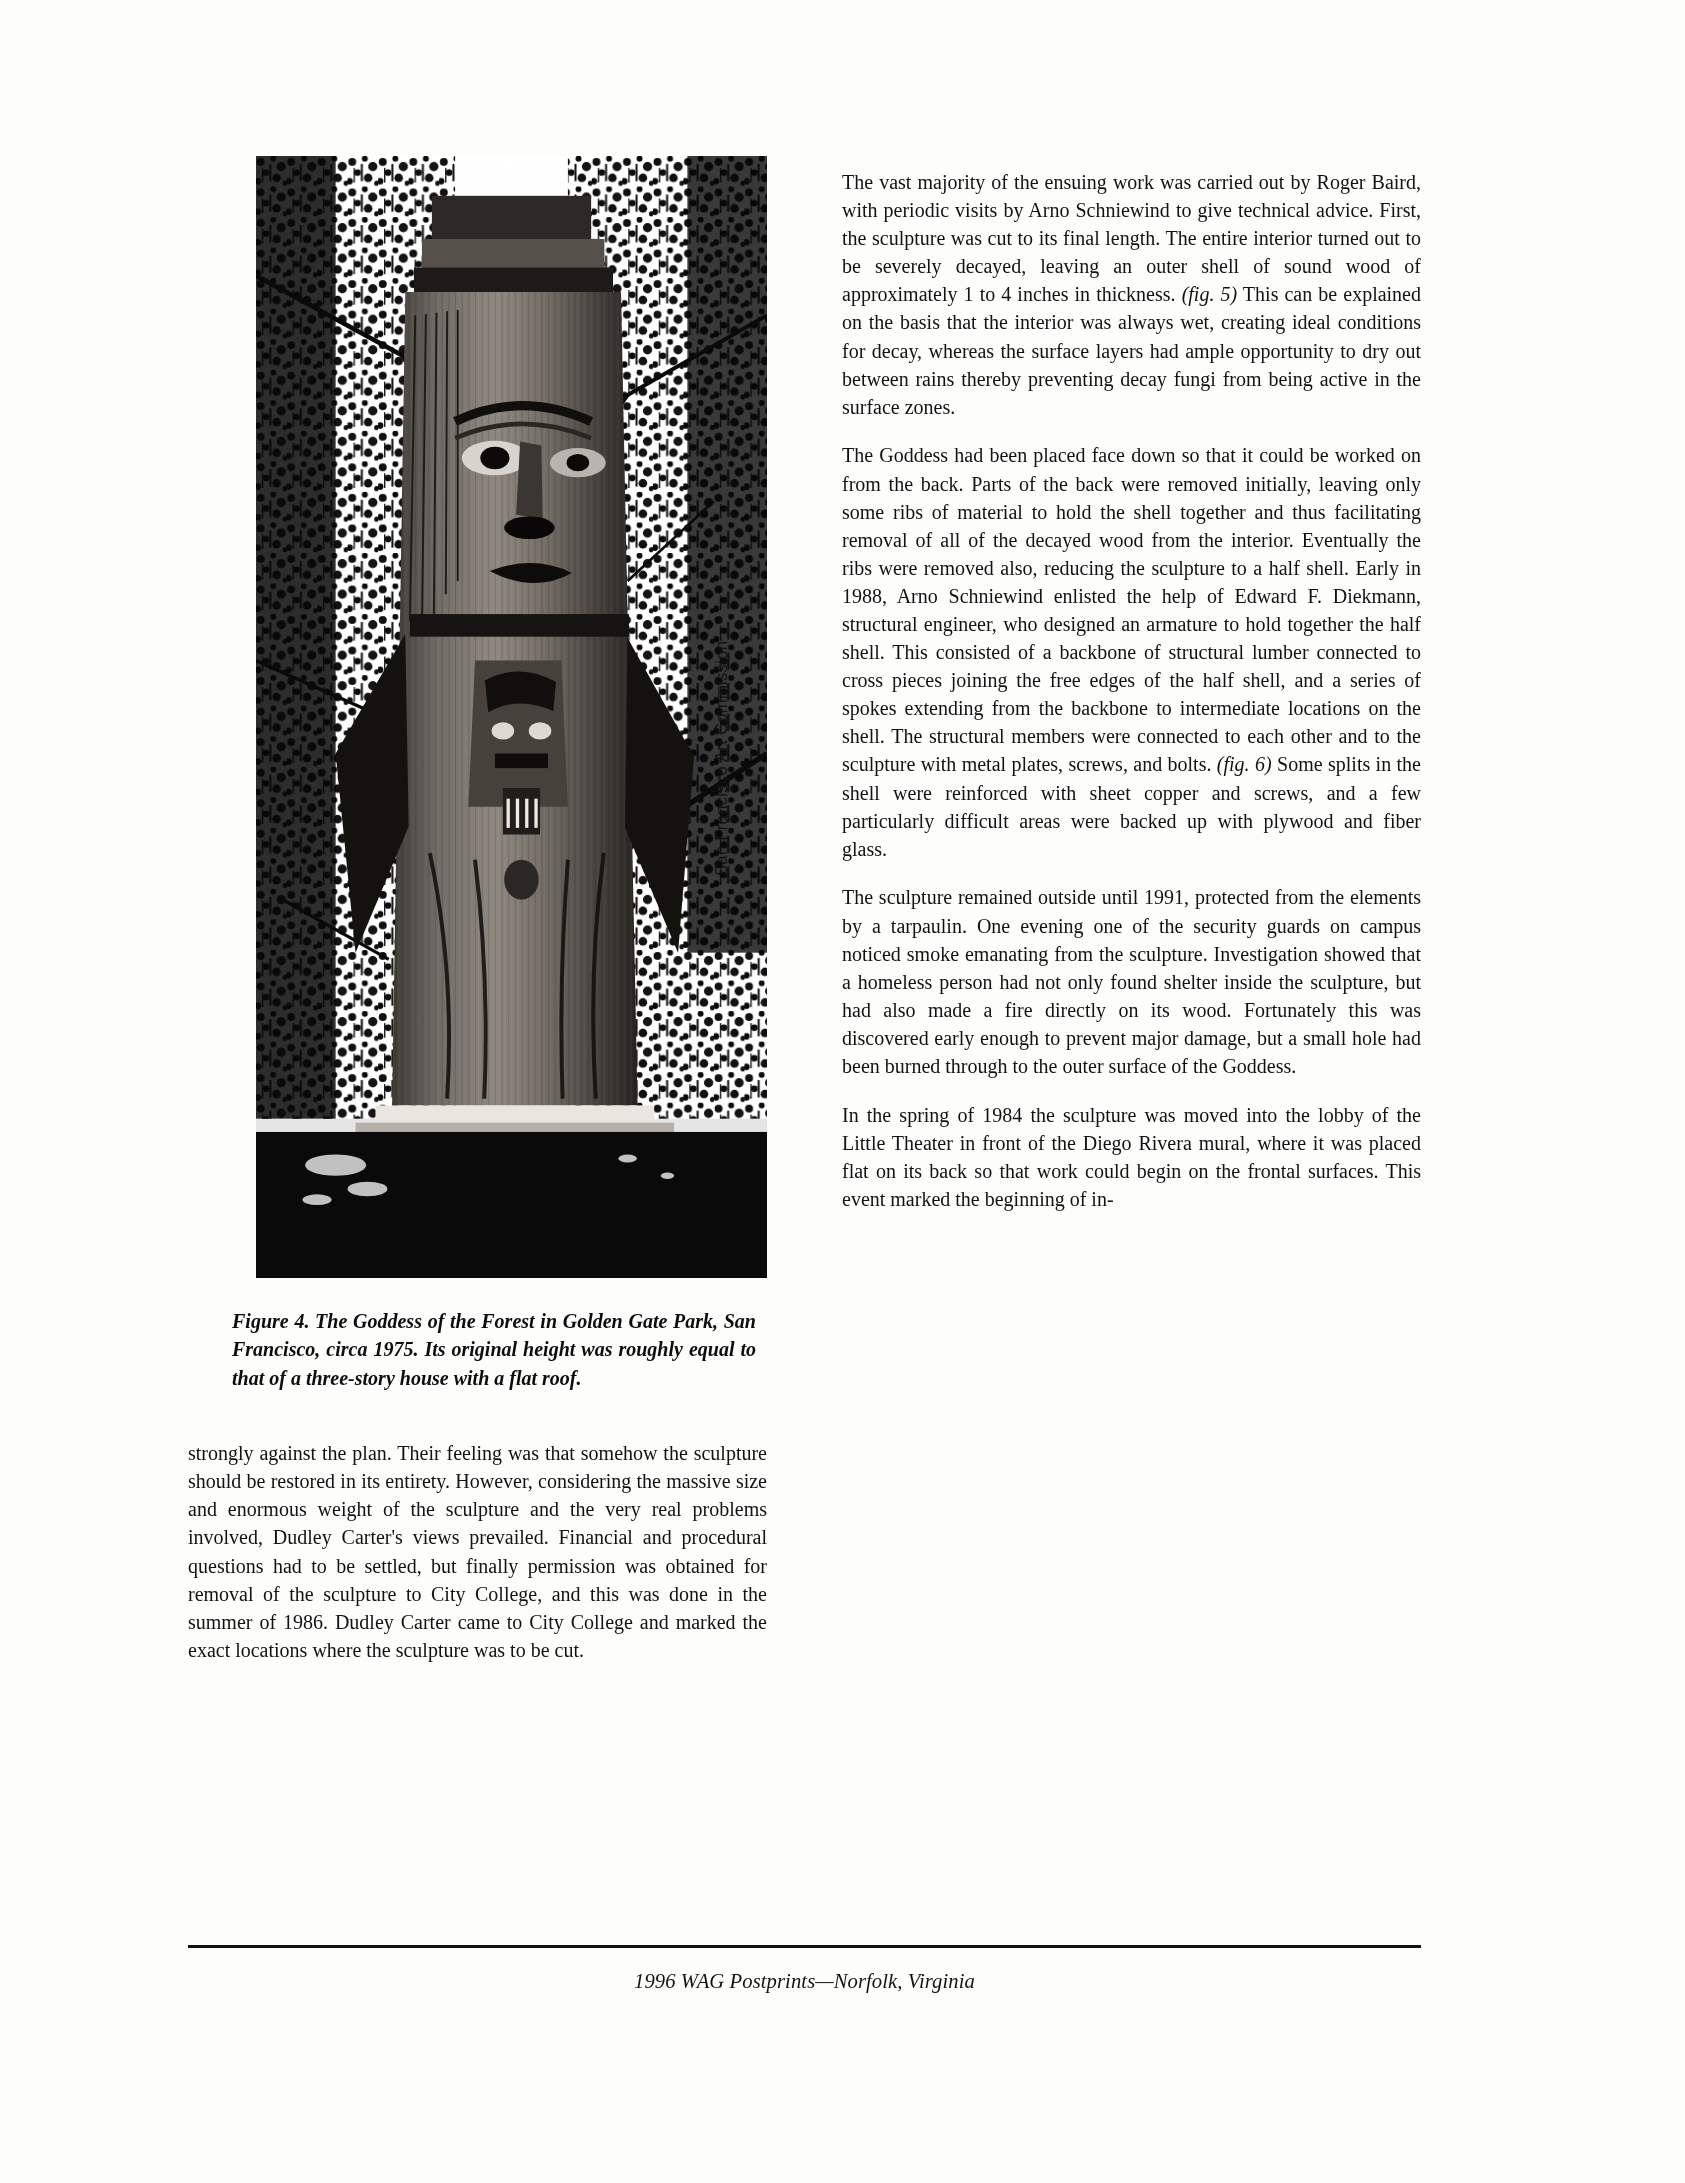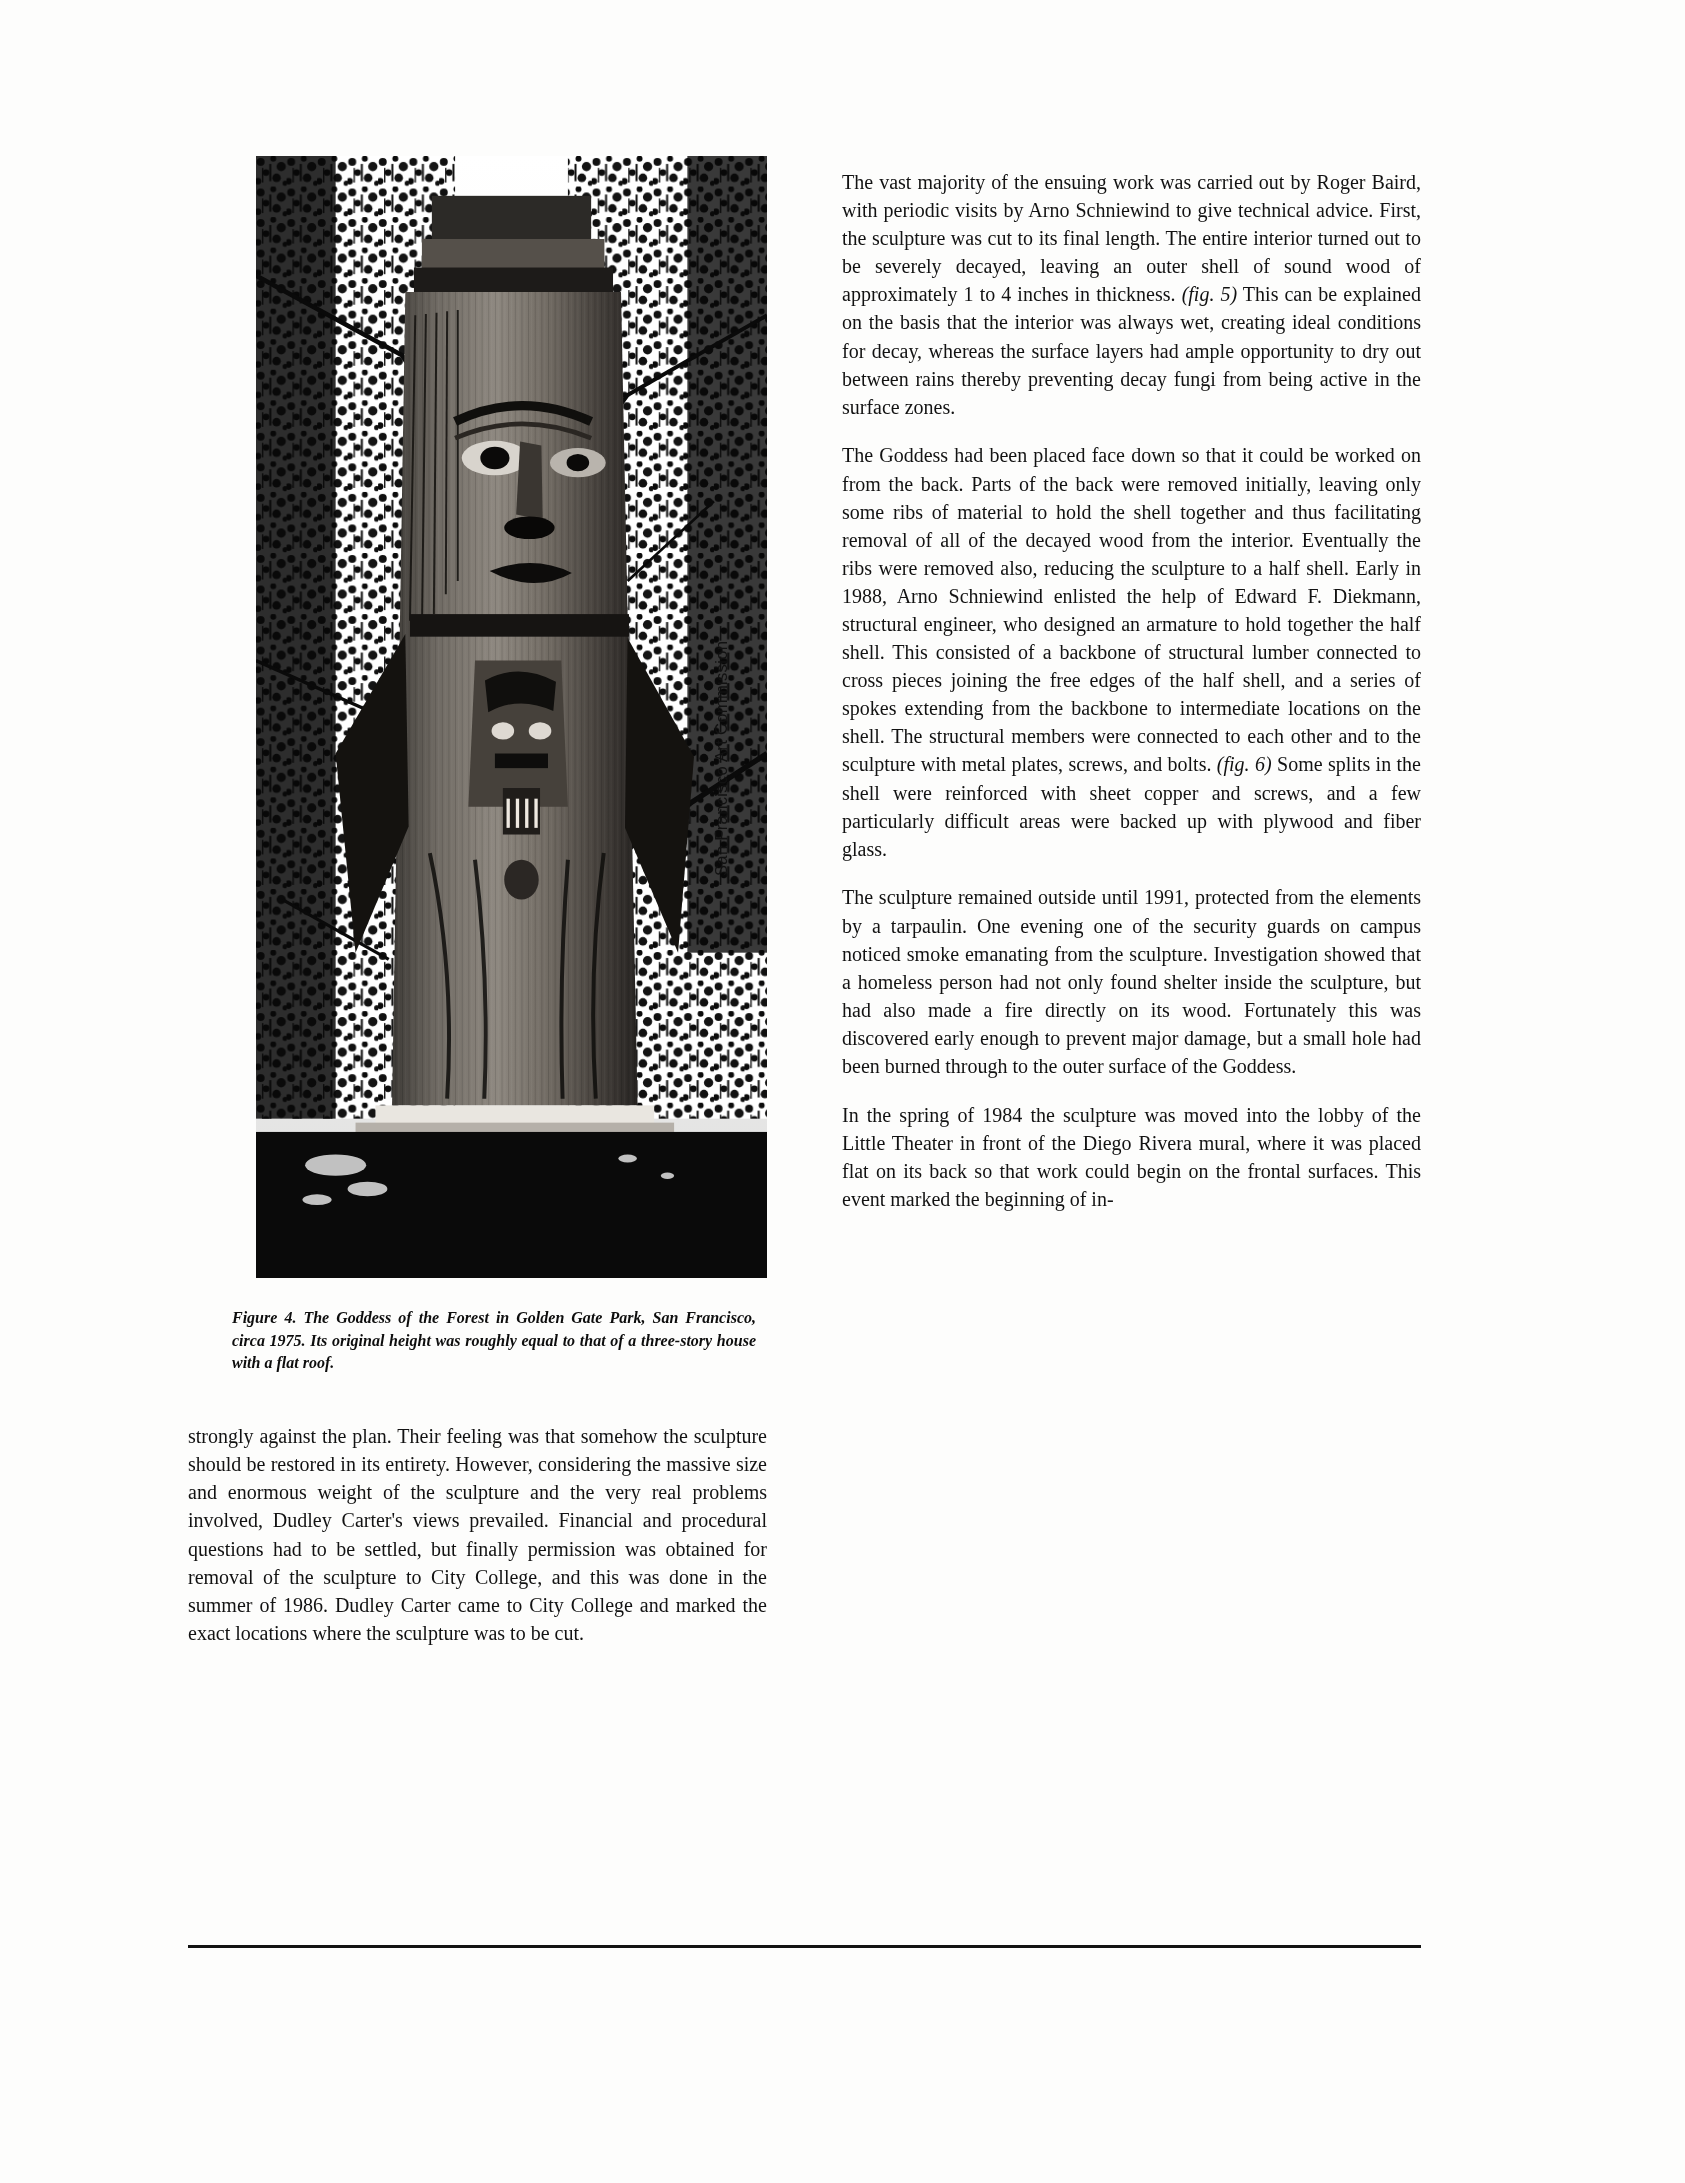--- a/index.html
+++ b/index.html
@@ -70,21 +70,21 @@
     color: #111;
     white-space: nowrap;
   }
 
   .caption {
     margin-top: 29px;
     margin-left: 44px;
     width: 524px;
     font-style: italic;
     font-weight: bold;
-    font-size: 16px;
+    font-size: 20px;
     line-height: 1.42;
     text-align: justify;
     text-justify: inter-word;
     color: #0d0d0d;
   }
 
   
   .body-text {
     font-size: 20px;
     line-height: 1.405;
@@ -273,16 +273,17 @@
       <p><span>The Goddess had been placed face down so that it could be worked on from the back. Parts of the back were removed initially, leaving only some ribs of material to hold the shell together and thus facilitating removal of all of the decayed wood from the interior. Eventually the ribs were removed also, reducing the sculpture to a half shell. Early in 1988, Arno Schniewind enlisted the help of Edward F. Diekmann, structural engineer, who designed an armature to hold together the half shell. This consisted of a backbone of structural lumber connected to cross pieces joining the free edges of the half shell, and a series of spokes extending from the backbone to intermediate locations on the shell. The structural members were connected to each other and to the sculpture with metal plates, screws, and bolts. </span><span class="figref">(fig. 6)</span><span> Some splits in the shell were reinforced with sheet copper and screws, and a few particularly difficult areas were backed up with plywood and fiber glass.</span></p>
 
       <p>The sculpture remained outside until 1991, protected from the elements by a tarpaulin. One evening one of the security guards on campus noticed smoke emanating from the sculpture. Investigation showed that a homeless person had not only found shelter inside the sculpture, but had also made a fire directly on its wood. Fortunately this was discovered early enough to prevent major damage, but a small hole had been burned through to the outer surface of the Goddess.</p>
 
       <p>In the spring of 1984 the sculpture was moved into the lobby of the Little Theater in front of the Diego Rivera mural, where it was placed flat on its back so that work could begin on the frontal surfaces. This event marked the beginning of in-</p>
     </div>
   </div>
 
   <div class="footer">
     <div class="footer-rule"></div>
+    <div class="footer-text">1996 WAG Postprints—Norfolk, Virginia</div>
   </div>
 
 </div>
 
 
 </body></html>

